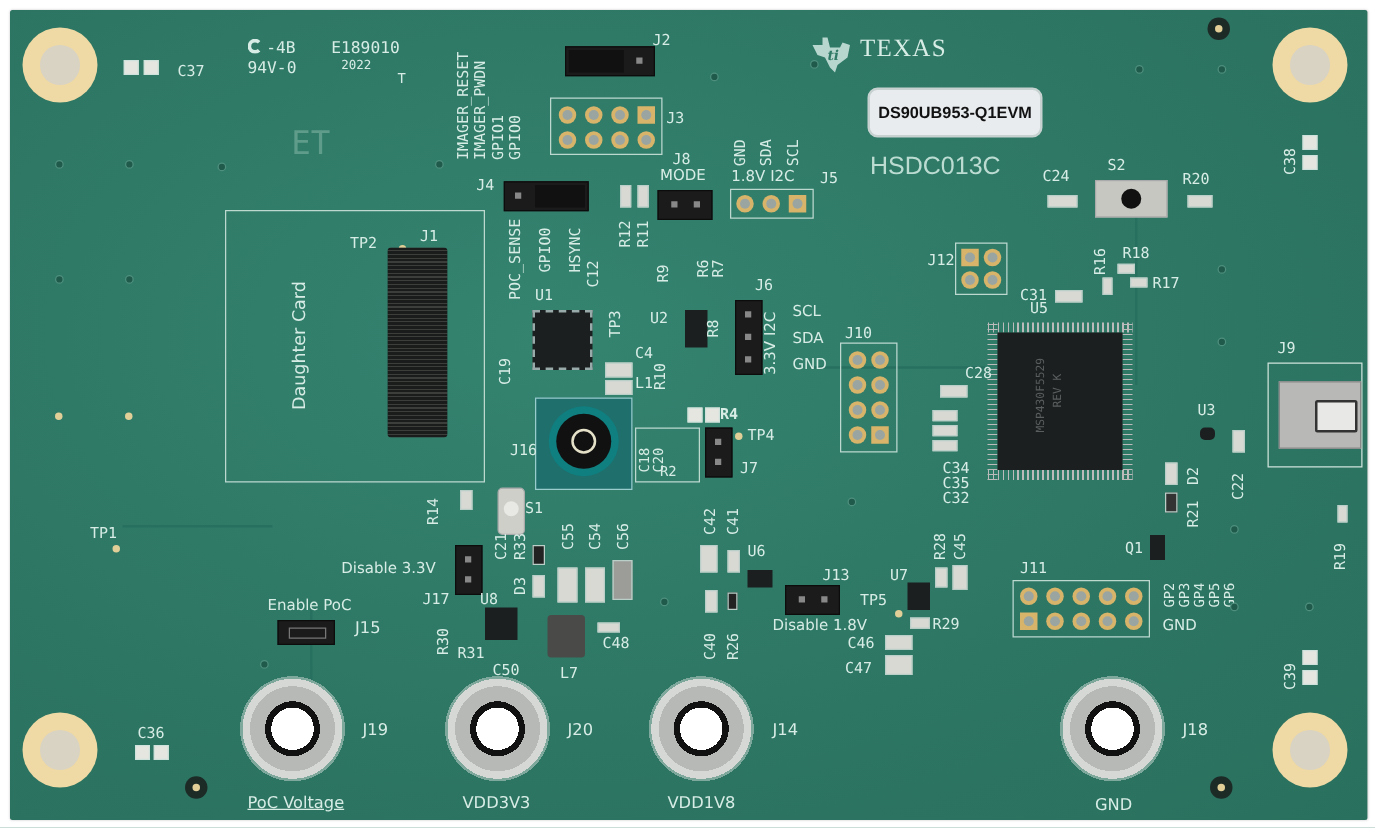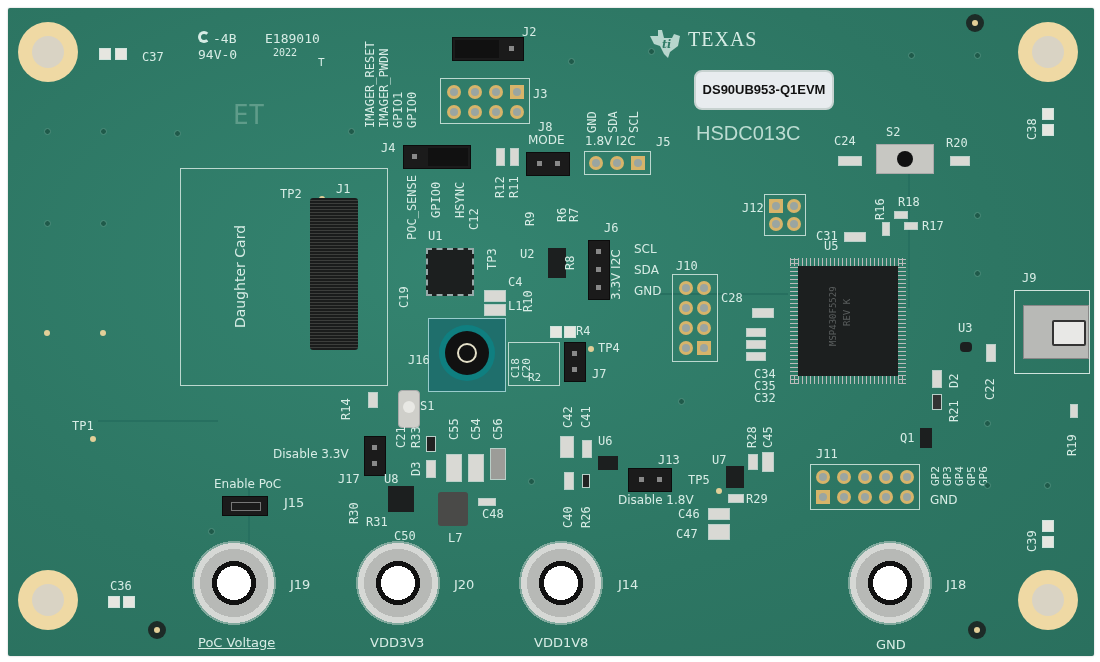--- a/index.html
+++ b/index.html
@@ -189,21 +189,21 @@
 
   <div class="abs" style="left:420px;top:310px;width:76px;height:72px;background:#1f6f6c;border:1px solid #9cc;">
     <div class="abs" style="left:10px;top:6px;width:56px;height:56px;border-radius:50%;background:#0f7f80;"></div>
     <div class="abs" style="left:16px;top:12px;width:44px;height:44px;border-radius:50%;background:#111;"></div>
     <div class="abs" style="left:28px;top:24px;width:20px;height:20px;border-radius:50%;border:2px solid #e5e0c8;box-sizing:border-box;"></div>
   </div>
   <span class="silk" style="left:400px;top:346px;">J16</span>
 
   <div class="pad2" style="left:542px;top:318px;"></div>
   <div class="pad2" style="left:556px;top:318px;"></div>
-  <span class="silk" style="left:568px;top:317px;">R4</span>
+  <span class="silk" style="left:568px;top:317px;font-weight:bold;">R4</span>
   <div class="outline" style="left:500px;top:334px;width:50px;height:42px;"></div>
   <span class="silk vert" style="left:502px;top:370px;font-size:11px;">C18</span>
   <span class="silk vert" style="left:513px;top:370px;font-size:11px;">C20</span>
   <span class="silk vert" style="left:524px;top:362px;font-size:11px;"></span>
   <span class="silk" style="left:528px;top:336px;font-size:11px;"></span>
   <span class="silk" style="left:532px;top:350px;font-size:11px;"></span>
   <span class="silk" style="left:520px;top:364px;font-size:11px;">R2</span>
   <div class="header" style="left:556px;top:334px;width:20px;height:38px;">
     <div class="pin" style="left:7px;top:8px;"></div>
       <div class="pin" style="left:7px;top:24px;"></div>
@@ -314,21 +314,21 @@
       background:repeating-linear-gradient(90deg,#bbb 0 1px,transparent 1px 4px) top/100% 8px no-repeat,
                  repeating-linear-gradient(90deg,#bbb 0 1px,transparent 1px 4px) bottom/100% 8px no-repeat,
                  repeating-linear-gradient(0deg,#bbb 0 1px,transparent 1px 4px) left/8px 100% no-repeat,
                  repeating-linear-gradient(0deg,#bbb 0 1px,transparent 1px 4px) right/8px 100% no-repeat;">
     <div class="chip" style="left:8px;top:8px;width:100px;height:110px;">
       <span class="abs" style="left:30px;top:80px;color:#5a5e5e;font-size:9px;transform:rotate(-90deg);transform-origin:left top;font-family:'DejaVu Sans Mono',monospace;">MSP430F5529</span>
       <span class="abs" style="left:44px;top:60px;color:#5a5e5e;font-size:9px;transform:rotate(-90deg);transform-origin:left top;font-family:'DejaVu Sans Mono',monospace;">REV K</span>
     </div>
   </div>
 
-  <span class="silk" style="left:713px;top:284px;">C28</span>
+  <span class="silk" style="left:764px;top:284px;">C28</span>
   <div class="smd" style="left:744px;top:300px;width:20px;height:8px;"></div>
   <div class="smd" style="left:738px;top:320px;width:18px;height:7px;"></div>
   <div class="smd" style="left:738px;top:332px;width:18px;height:7px;"></div>
   <div class="smd" style="left:738px;top:344px;width:18px;height:7px;"></div>
   <span class="silk" style="left:746px;top:360px;">C34</span>
   <span class="silk" style="left:746px;top:372px;">C35</span>
   <span class="silk" style="left:746px;top:384px;">C32</span>
 
   <span class="silk" style="left:950px;top:314px;">U3</span>
   <div class="chip" style="left:952px;top:334px;width:12px;height:10px;border-radius:4px;"></div>

